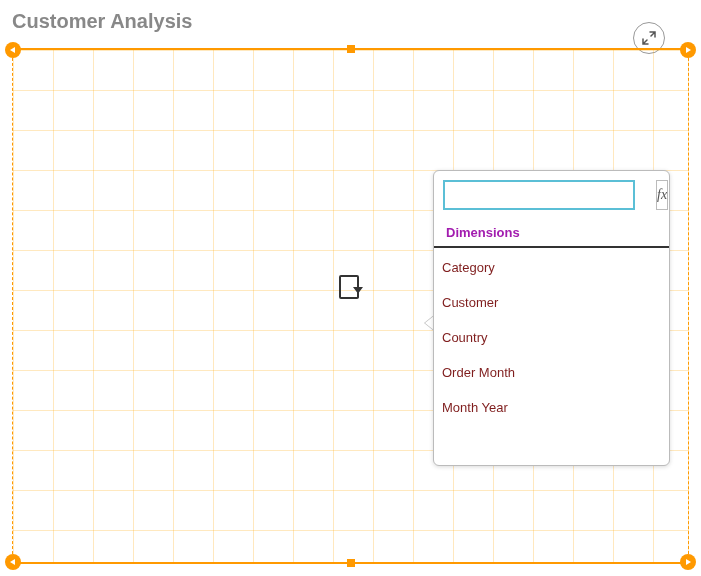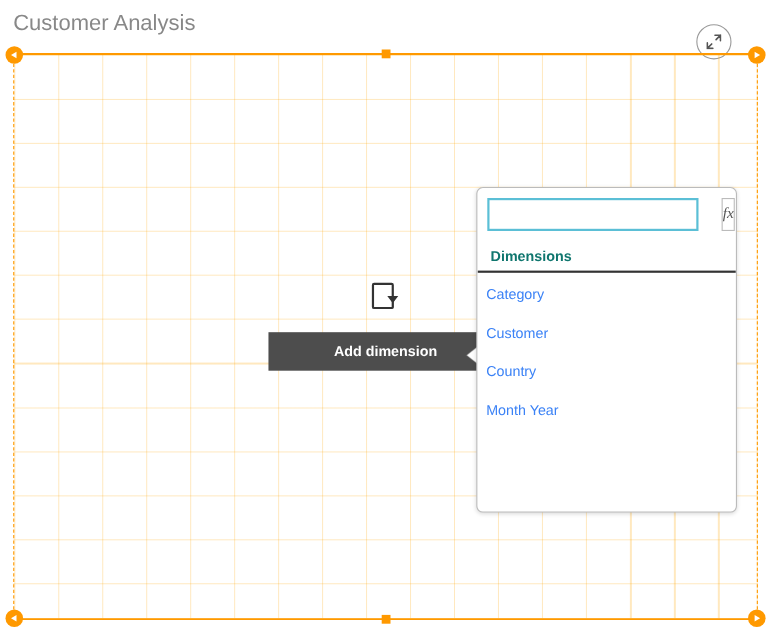--- a/index.html
+++ b/index.html
@@ -10,21 +10,21 @@
     height: 576px;
     position: relative;
     overflow: hidden;
   }
   .title {
     position: absolute;
     top: 10px;
     left: 12px;
     font-size: 20px;
     color: #888888;
-    font-weight: normal;
+    font-weight: bold;
   }
   .canvas {
     position: absolute;
     top: 48px;
     left: 12px;
     right: 12px;
     bottom: 12px;
     background-image:
       repeating-linear-gradient(to right, rgba(255,165,0,0.25) 0, rgba(255,165,0,0.25) 1px, transparent 1px, transparent 40px),
       repeating-linear-gradient(to bottom, rgba(255,165,0,0.25) 0, rgba(255,165,0,0.25) 1px, transparent 1px, transparent 40px);
@@ -148,28 +148,28 @@
     cursor: pointer;
   }
   .popup-list {
     flex: 1;
     overflow-y: scroll;
     padding: 0 0 4px 0;
   }
   .popup-header {
     font-size: 13px;
     font-weight: bold;
-    color: #0f766e;
+    color: #a21caf;
     padding: 6px 12px 6px 12px;
     border-bottom: 2px solid #333;
     margin-bottom: 2px;
   }
   .popup-item {
     font-size: 13px;
-    color: #3b82f6;
+    color: #7f1d1d;
     padding: 10px 8px;
     cursor: pointer;
   }
 
   
   .popup-list::-webkit-scrollbar { width: 14px; }
   .popup-list::-webkit-scrollbar-track { background: #f1f1f1; }
   .popup-list::-webkit-scrollbar-thumb { background: #c8c8c8; }
   .popup-list::-webkit-scrollbar-button {
     height: 14px;
@@ -211,30 +211,30 @@
       </svg>
   </div>
 
   <div class="placeholder">
     <div class="placeholder-icon">
       <svg width="30" height="30" viewBox="0 0 30 30">
         <rect x="4" y="3" width="18" height="22" rx="1" fill="none" stroke="#333" stroke-width="2"></rect>
         <path d="M17 14 L27 14 L22.5 20 L22.5 25 L21.5 25 L21.5 20 Z" fill="#333"></path>
       </svg>
     </div>
-    <button class="add-dim-btn">Add dimension</button>
   </div>
 </div>
 
 <div class="popup-pointer"></div>
 <div class="popup">
   <div class="popup-search-row">
     <input class="popup-search" type="text" placeholder="" style="">
     <button class="fx-btn">fx</button>
   </div>
   <div class="popup-list">
     <div class="popup-header">Dimensions</div>
     <div class="popup-item">Category</div>
     <div class="popup-item">Customer</div>
     <div class="popup-item">Country</div>
+    <div class="popup-item">Order Month</div>
     <div class="popup-item">Month Year</div>
   </div>
 </div>
 
 </body></html>

